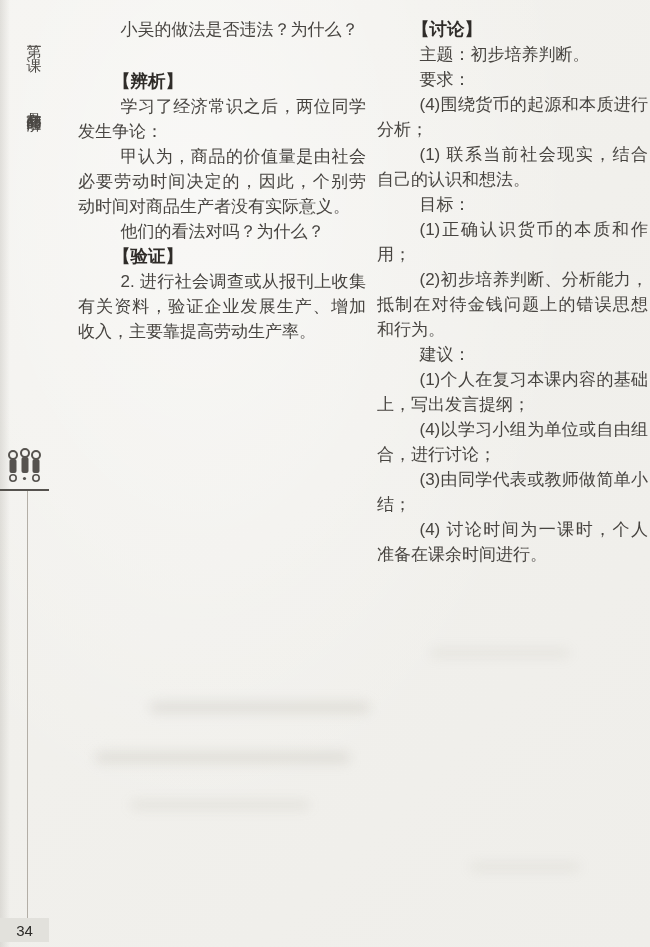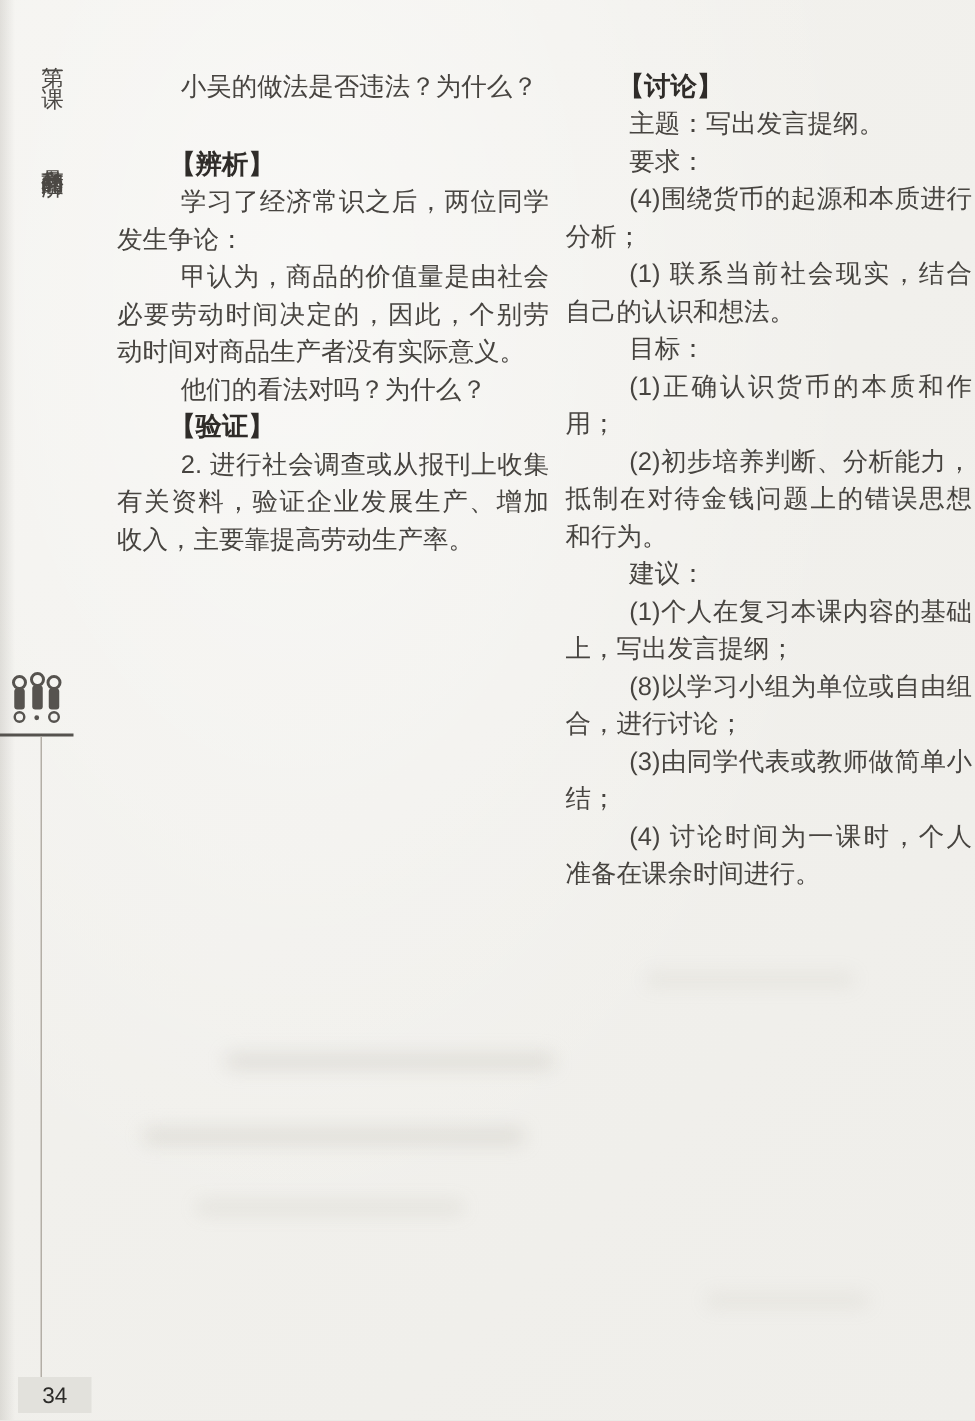--- a/index.html
+++ b/index.html
@@ -35,28 +35,28 @@
     position: absolute;
     writing-mode: vertical-rl; text-orientation: upright;
     color: #4b4844; left: 24px;
   }
   .chapter-label { top: 32px; font-size: 15px; letter-spacing: 7px; }
   .chapter-title { top: 101px; font-size: 15px; letter-spacing: 0.5px; }
   .sidebar-icon { position: absolute; left: 5px; top: 447px; }
   .rule-h { position: absolute; left: 0; top: 489px; width: 49px; height: 2px; background: #55524e; }
   .rule-v { position: absolute; left: 27px; top: 491px; width: 1px; height: 427px; background: #b3aea6; }
   .page-num-box {
-    position: absolute; left: 12px; top: 918px; width: 49px; height: 24px;
+    position: absolute; left: 0; top: 918px; width: 49px; height: 24px;
     background: #e2e1dc;
     display: flex; align-items: center; justify-content: center;
     font-size: 15px; font-weight: 500; color: #2c2b29;
   }
 
   
-  .col { position: absolute; top: 45px; }
+  .col { position: absolute; top: 17px; }
   .col-left  { left: 78px;  width: 288px; }
   .col-right { left: 377px; width: 271px; }
   .col p {
     margin: 0; font-size: 17px; line-height: 25px;
     color: #474440; text-indent: 2.5em; text-align: justify;
   }
   .col h3 {
     margin: 0; font-size: 17.5px; line-height: 25px;
     font-weight: bold; color: #2f2c29; text-indent: 2em;
   }
@@ -107,26 +107,26 @@
     <p>学习了经济常识之后，两位同学发生争论：</p>
     <p>甲认为，商品的价值量是由社会必要劳动时间决定的，因此，个别劳动时间对商品生产者没有实际意义。</p>
     <p>他们的看法对吗？为什么？</p>
 
     <h3 class="gap-md">【验证】</h3>
     <p>2. 进行社会调查或从报刊上收集有关资料，验证企业发展生产、增加收入，主要靠提高劳动生产率。</p>
   </section>
 
   <section class="col col-right">
     <h3>【讨论】</h3>
-    <p>主题：写出发言提纲。</p>
+    <p>主题：初步培养判断。</p>
     <p>要求：</p>
     <p>(4)围绕货币的起源和本质进行分析；</p>
     <p>(1) 联系当前社会现实，结合自己的认识和想法。</p>
     <p>目标：</p>
     <p>(1)正确认识货币的本质和作用；</p>
     <p>(2)初步培养判断、分析能力，抵制在对待金钱问题上的错误思想和行为。</p>
     <p>建议：</p>
     <p>(1)个人在复习本课内容的基础上，写出发言提纲；</p>
-    <p>(8)以学习小组为单位或自由组合，进行讨论；</p>
+    <p>(4)以学习小组为单位或自由组合，进行讨论；</p>
     <p>(3)由同学代表或教师做简单小结；</p>
     <p>(4) 讨论时间为一课时，个人准备在课余时间进行。</p>
   </section>
 </div>
 
 </body></html>

